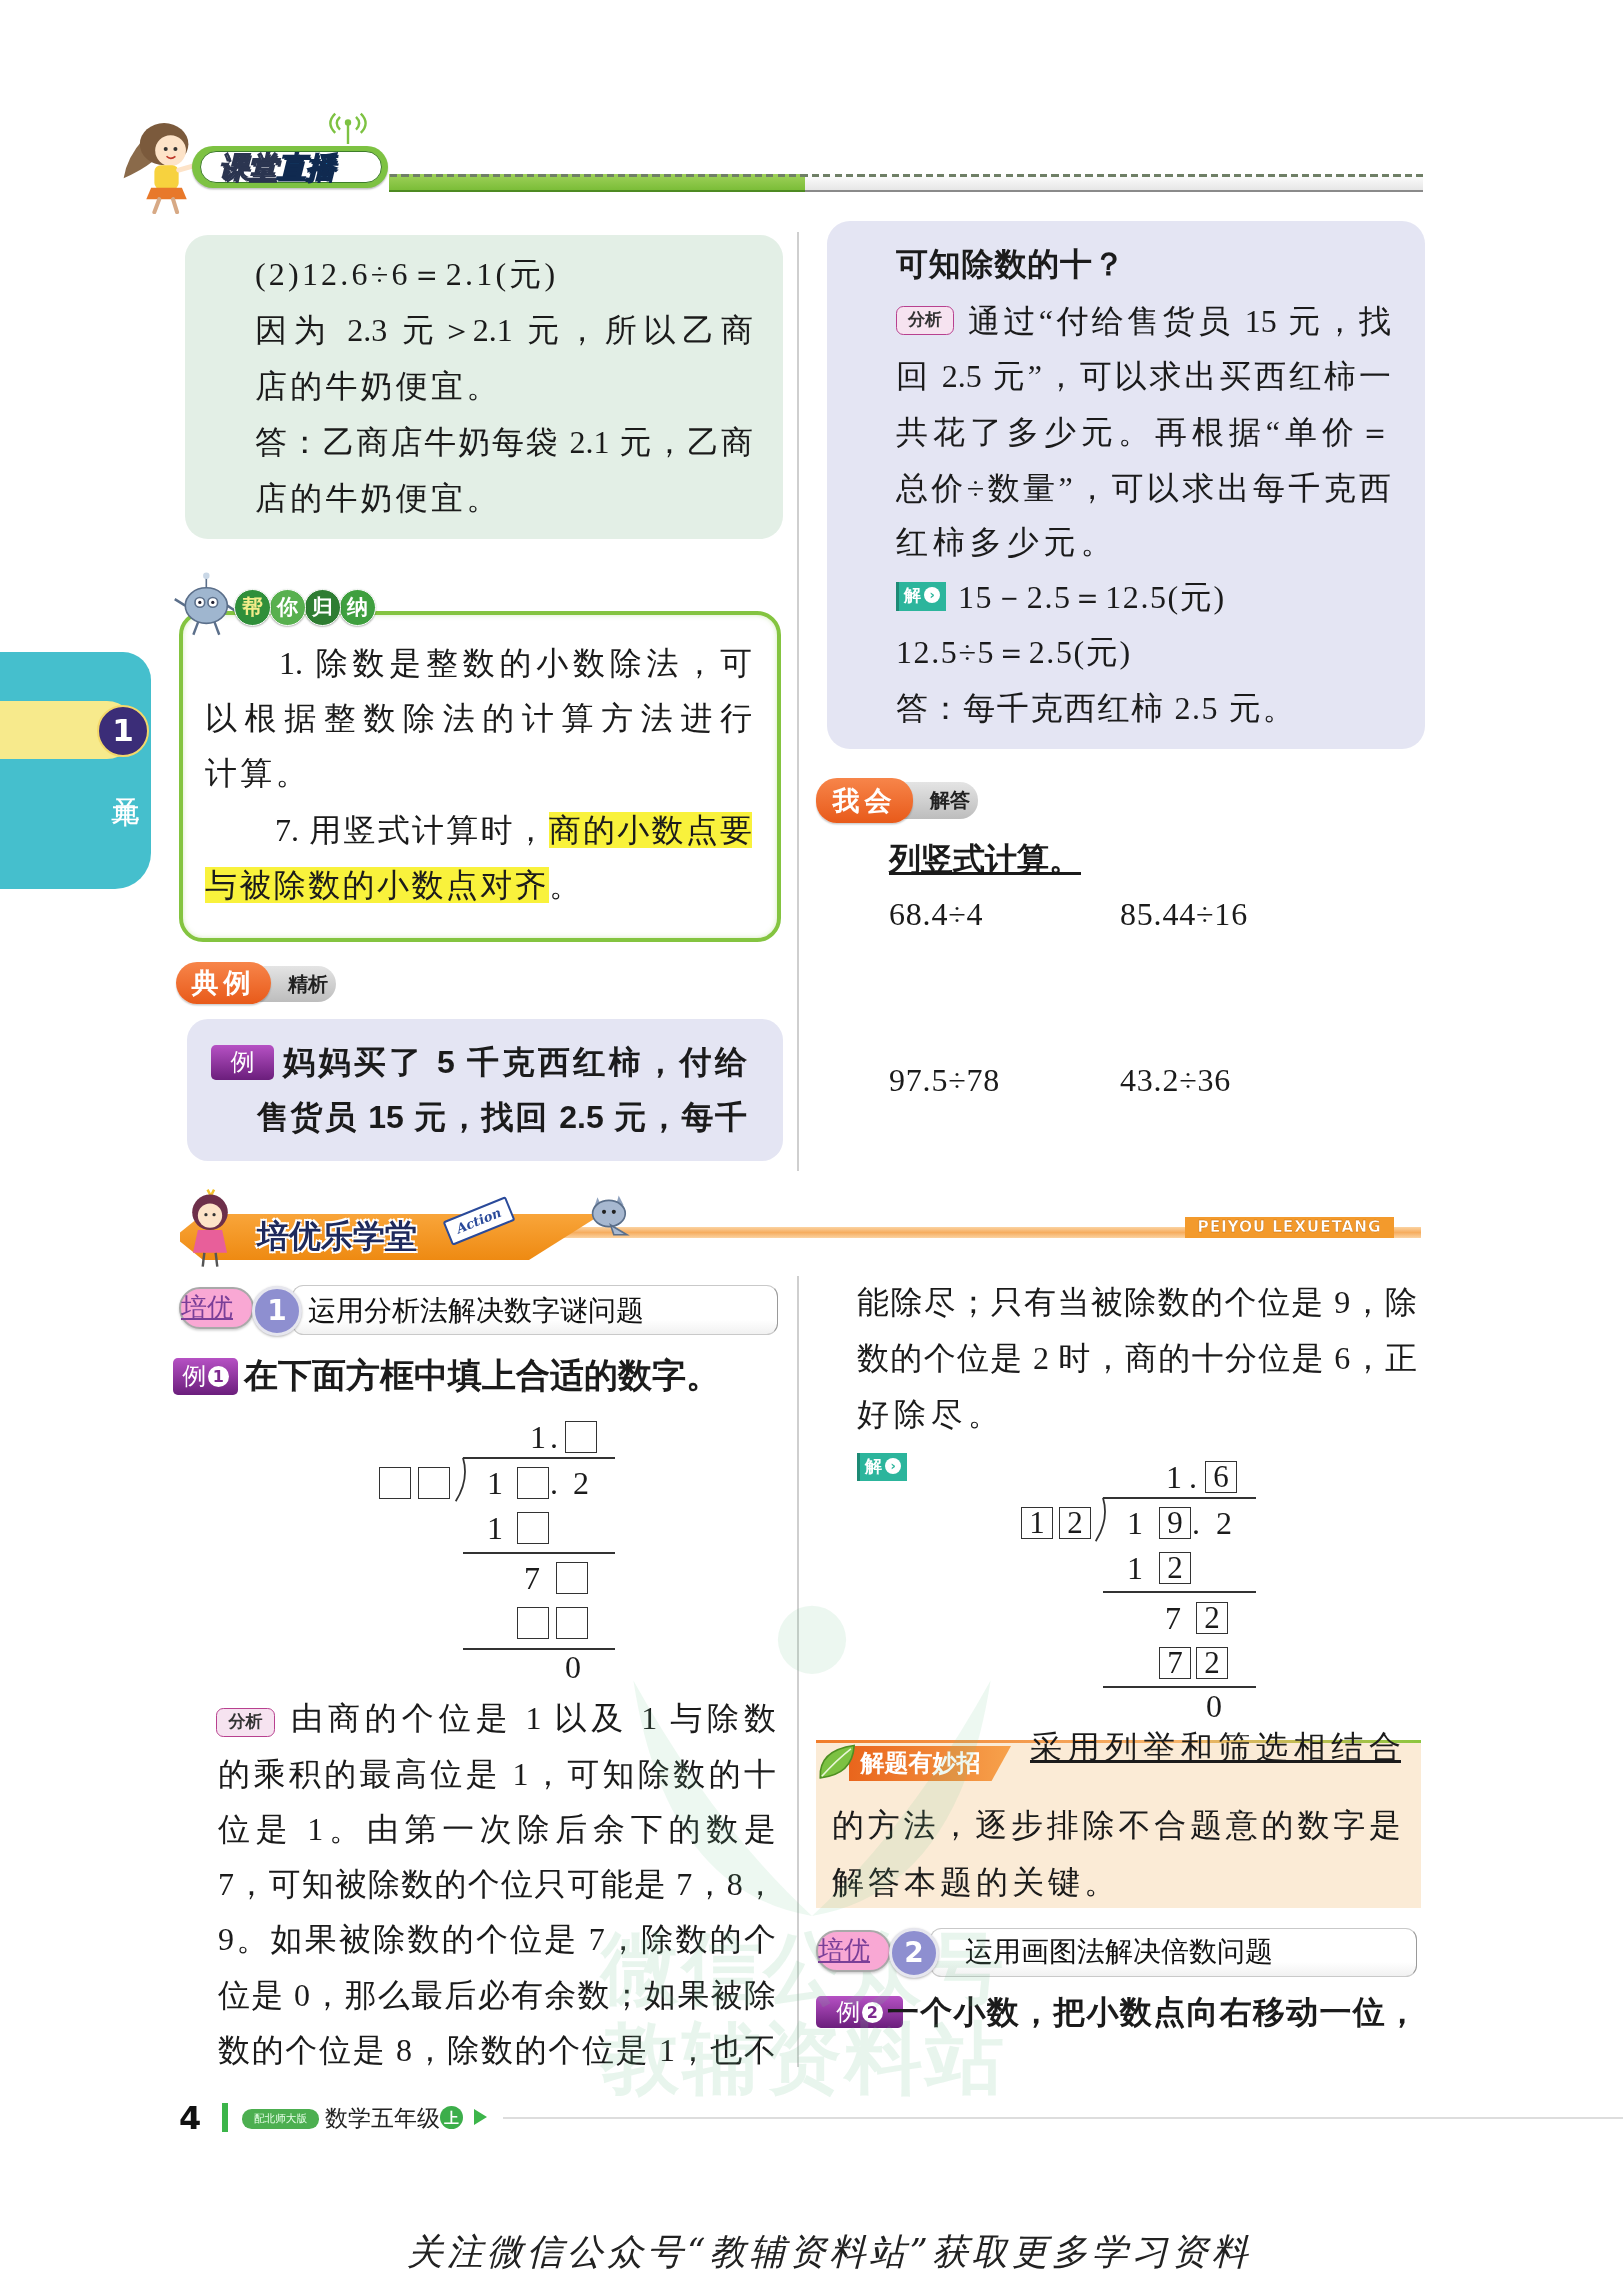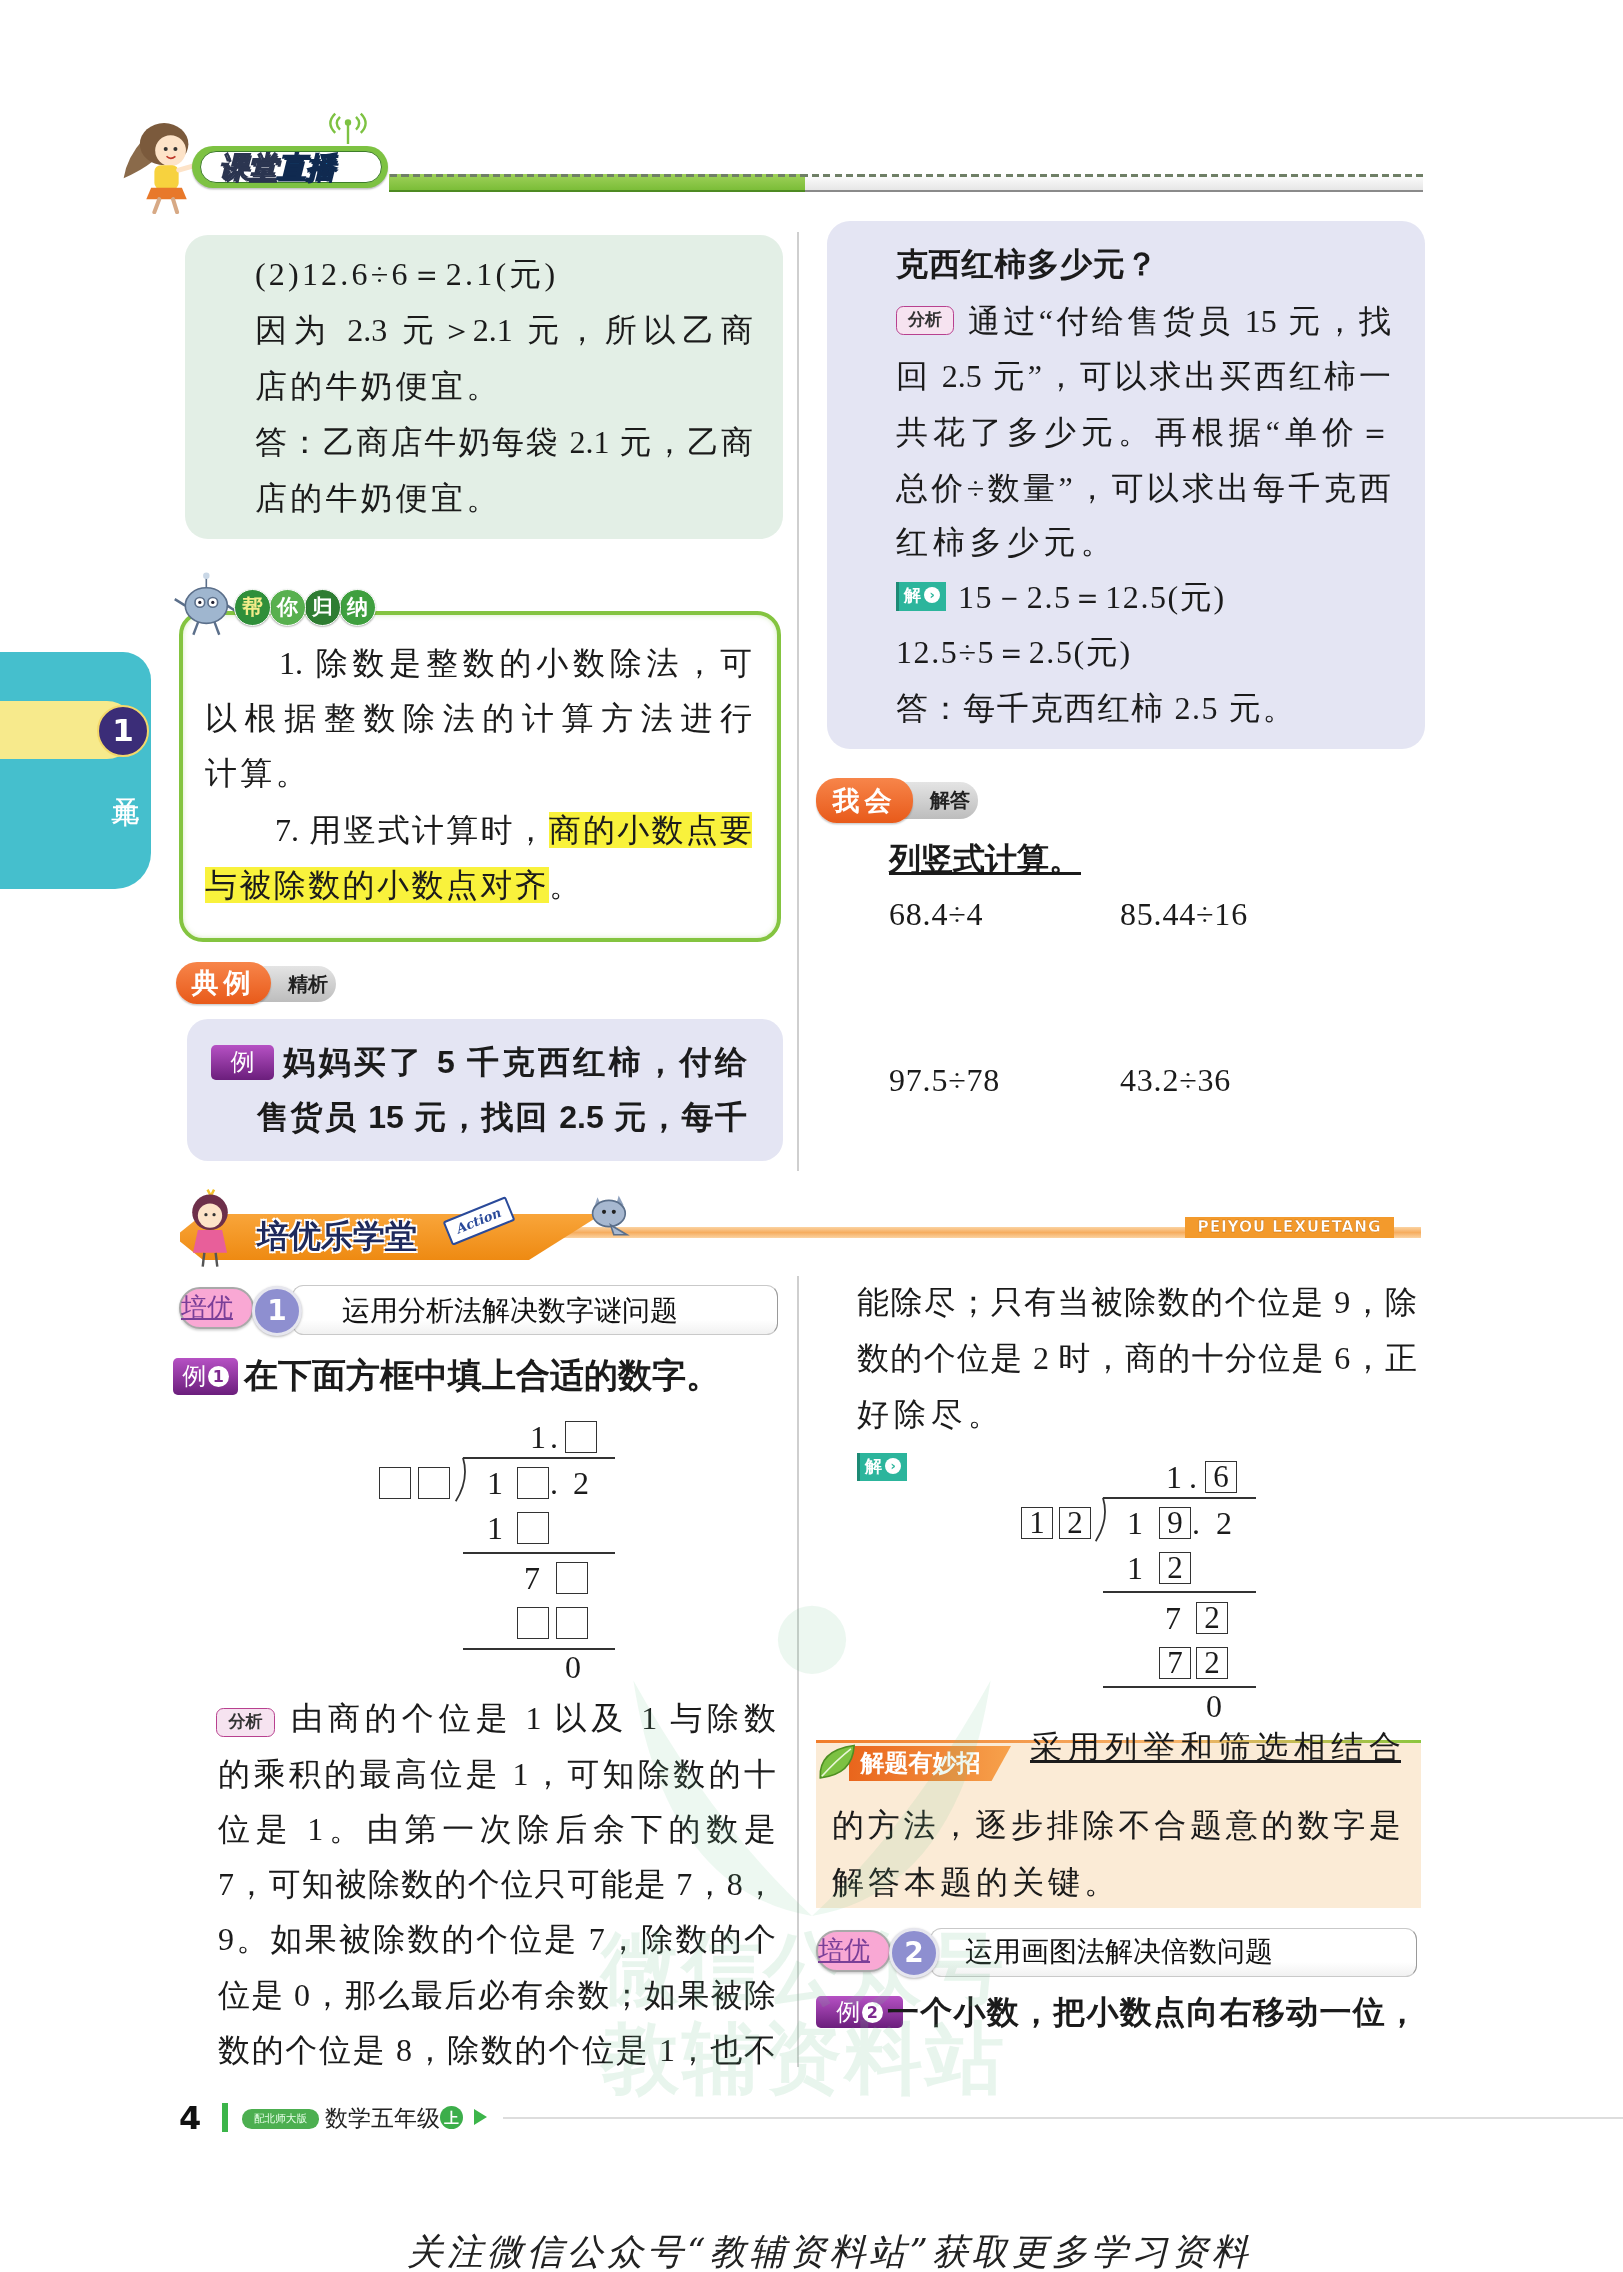--- a/index.html
+++ b/index.html
@@ -146,21 +146,21 @@
 </div>
 
 <div class="a lbl-orange" style="left:176px;top:962px;width:95px;height:42px;">典例</div>
 <div class="a lbl-grey" style="left:258px;top:966px;width:78px;height:36px;">精析</div>
 <div class="a box-lav" style="left:187px;top:1019px;width:596px;height:142px;border-radius:21px;"></div>
 <div class="a badge-li" style="left:211px;top:1045px;width:63px;height:35px;">例</div>
 <div class="ln j bold" style="left:283px;top:1034px;width:464px;">妈妈买了 5 千克西红柿，付给</div>
 <div class="ln j bold" style="left:257px;top:1089px;width:490px;">售货员 15 元，找回 2.5 元，每千</div>
 
 <div class="a box-lav" style="left:827px;top:221px;width:598px;height:528px;"></div>
-<div class="ln bold" style="left:896px;top:236px;letter-spacing:0.8px;">克西红柿多少元？</div>
+<div class="ln bold" style="left:896px;top:236px;letter-spacing:0.8px;">可知除数的十？</div>
 <div class="a badge-fx" style="left:896px;top:306px;width:58px;height:29px;">分析</div>
 <div class="ln j" style="left:968px;top:293px;width:423px;">通过“付给售货员 15 元，找</div>
 <div class="ln j" style="left:896px;top:348px;width:495px;">回 2.5 元”，可以求出买西红柿一</div>
 <div class="ln j" style="left:896px;top:404px;width:495px;">共花了多少元。再根据“单价＝</div>
 <div class="ln j" style="left:896px;top:460px;width:495px;">总价÷数量”，可以求出每千克西</div>
 <div class="ln sp" style="left:896px;top:514px;letter-spacing:4.9px;">红柿多少元。</div>
 <div class="a badge-jie" style="left:896px;top:582px;width:50px;height:29px;">
   <span>解</span><span class="jie-arrow">›</span>
 </div>
 <div class="ln sp" style="left:958px;top:569px;letter-spacing:1.6px;">15－2.5＝12.5(元)</div>
@@ -197,21 +197,21 @@
   <ellipse cx="28" cy="30" rx="20" ry="16" fill="#a7b8d0" stroke="#5b6f8a" stroke-width="2"></ellipse>
   <circle cx="22" cy="28" r="2.5" fill="#222"></circle>
   <circle cx="34" cy="28" r="2.5" fill="#222"></circle>
   <path d="M30 44 L50 56 L34 56 Z" fill="#a7b8d0" stroke="#5b6f8a" stroke-width="2"></path>
 </svg>
 <div class="a ban-pinyin" style="left:1185px;top:1217px;width:209px;height:21px;">PEIYOU LEXUETANG</div>
 
 <div class="a tp-outline" style="left:292px;top:1285px;width:486px;height:50px;"></div>
 <div class="a tp-pill" style="left:179px;top:1287px;width:75px;height:42px;">培优</div>
 <div class="a tp-circle" style="left:252px;top:1286px;">1</div>
-<div class="a tp-title" style="left:342px;top:1293px;">运用分析法解决数字谜问题</div>
+<div class="a tp-title" style="left:308px;top:1293px;">运用分析法解决数字谜问题</div>
 
 <div class="a badge-li" style="left:173px;top:1358px;width:65px;height:37px;line-height:37px;">
   <span>例</span><span class="li-num">1</span>
 </div>
 <div class="ln bold" style="left:244px;top:1347px;font-size:34px;">在下面方框中填上合适的数字。</div>
 
 <div class="a" style="left:373px;top:1417px;width:244px;height:268px;"></div>
 <div class="cell" style="left:522px;top:1421px;">1</div>
 <div class="cell pt" style="left:546px;top:1421px;">.</div>
 <div class="cell bx" style="left:565px;top:1421px;"></div>

